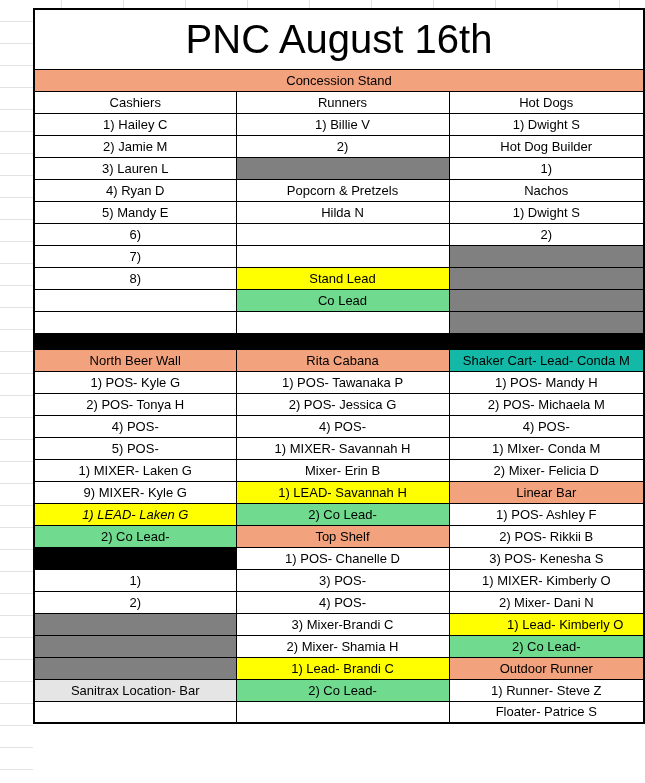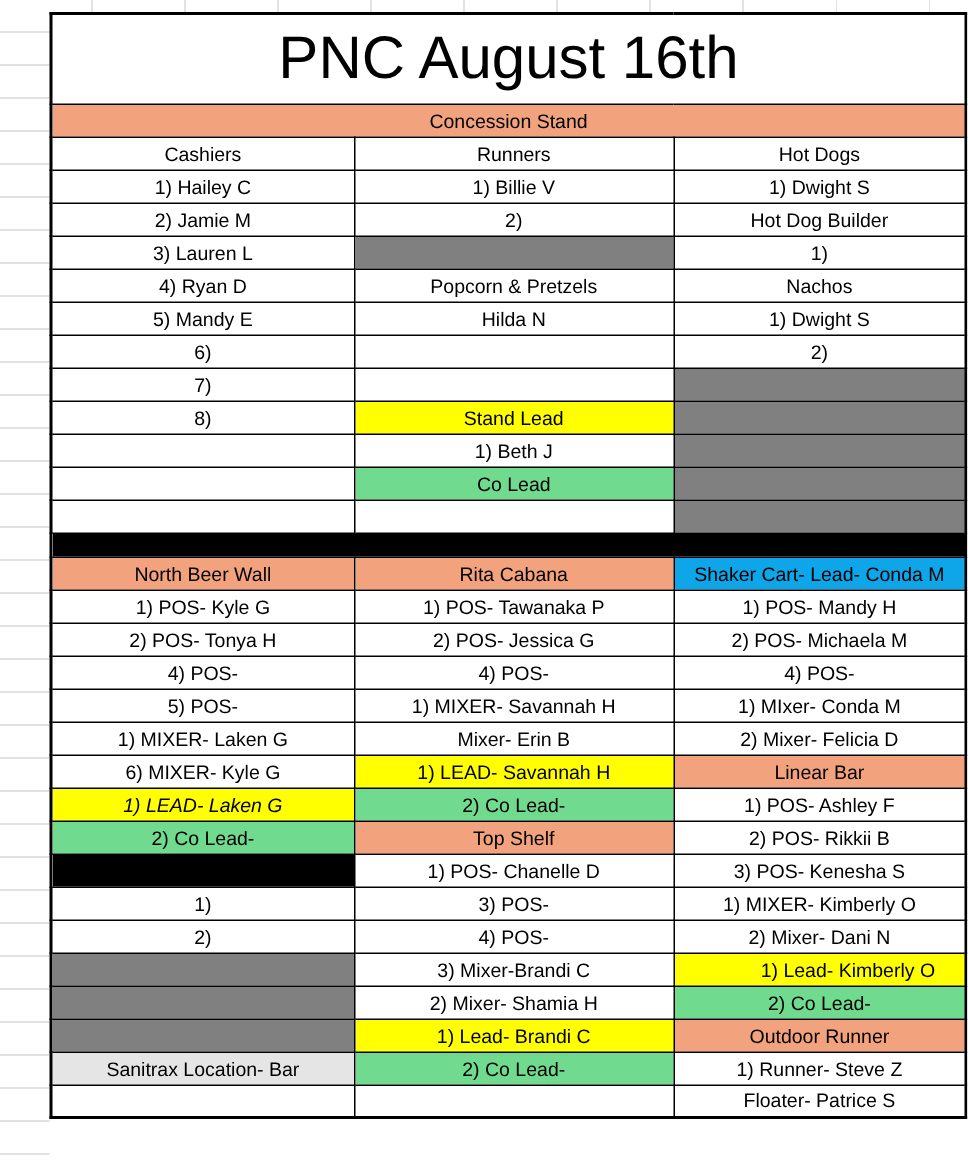--- a/index.html
+++ b/index.html
@@ -110,40 +110,35 @@
           <td></td>
           <td style="background: rgb(128, 128, 128);"></td>
         </tr>
         <tr>
           <td>8)</td>
           <td style="background: rgb(255, 255, 0);">Stand Lead</td>
           <td style="background: rgb(128, 128, 128);"></td>
         </tr>
         <tr>
           <td></td>
-          <td>1) Beth J</td>
-          <td style="background: rgb(128, 128, 128);"></td>
-        </tr>
-        <tr>
-          <td></td>
           <td style="background: rgb(112, 219, 142);">Co Lead</td>
           <td style="background: rgb(128, 128, 128);"></td>
         </tr>
         <tr>
           <td></td>
           <td></td>
           <td style="background: rgb(128, 128, 128);"></td>
         </tr>
         <tr class="separator-row">
           <td colspan="3" style="background: rgb(0, 0, 0);"></td>
         </tr>
         <tr>
           <td style="background: rgb(243, 162, 126);">North Beer Wall</td>
           <td style="background: rgb(243, 162, 126);">Rita Cabana</td>
-          <td style="background: #0ea5e9; margin-left: 28px;">Shaker Cart- Lead- Conda M</td>
+          <td style="background: #14b8a6; margin-left: 28px;">Shaker Cart- Lead- Conda M</td>
         </tr>
         <tr>
           <td>1) POS- Kyle G</td>
           <td>1) POS- Tawanaka P</td>
           <td>1) POS- Mandy H</td>
         </tr>
         <tr>
           <td>2) POS- Tonya H</td>
           <td>2) POS- Jessica G</td>
           <td>2) POS- Michaela M</td>
@@ -157,21 +152,21 @@
           <td>5) POS-</td>
           <td>1) MIXER- Savannah H</td>
           <td>1) MIxer- Conda M</td>
         </tr>
         <tr>
           <td>1) MIXER- Laken G</td>
           <td>Mixer- Erin B</td>
           <td>2) Mixer- Felicia D</td>
         </tr>
         <tr>
-          <td>6) MIXER- Kyle G</td>
+          <td>9) MIXER- Kyle G</td>
           <td style="background: rgb(255, 255, 0);">1) LEAD- Savannah H</td>
           <td style="background: rgb(243, 162, 126);">Linear Bar</td>
         </tr>
         <tr>
           <td style="background: rgb(255, 255, 0); font-style: italic;">1) LEAD- Laken G</td>
           <td style="background: rgb(112, 219, 142);">2) Co Lead-</td>
           <td>1) POS- Ashley F</td>
         </tr>
         <tr>
           <td style="background: rgb(112, 219, 142);">2) Co Lead-</td>

